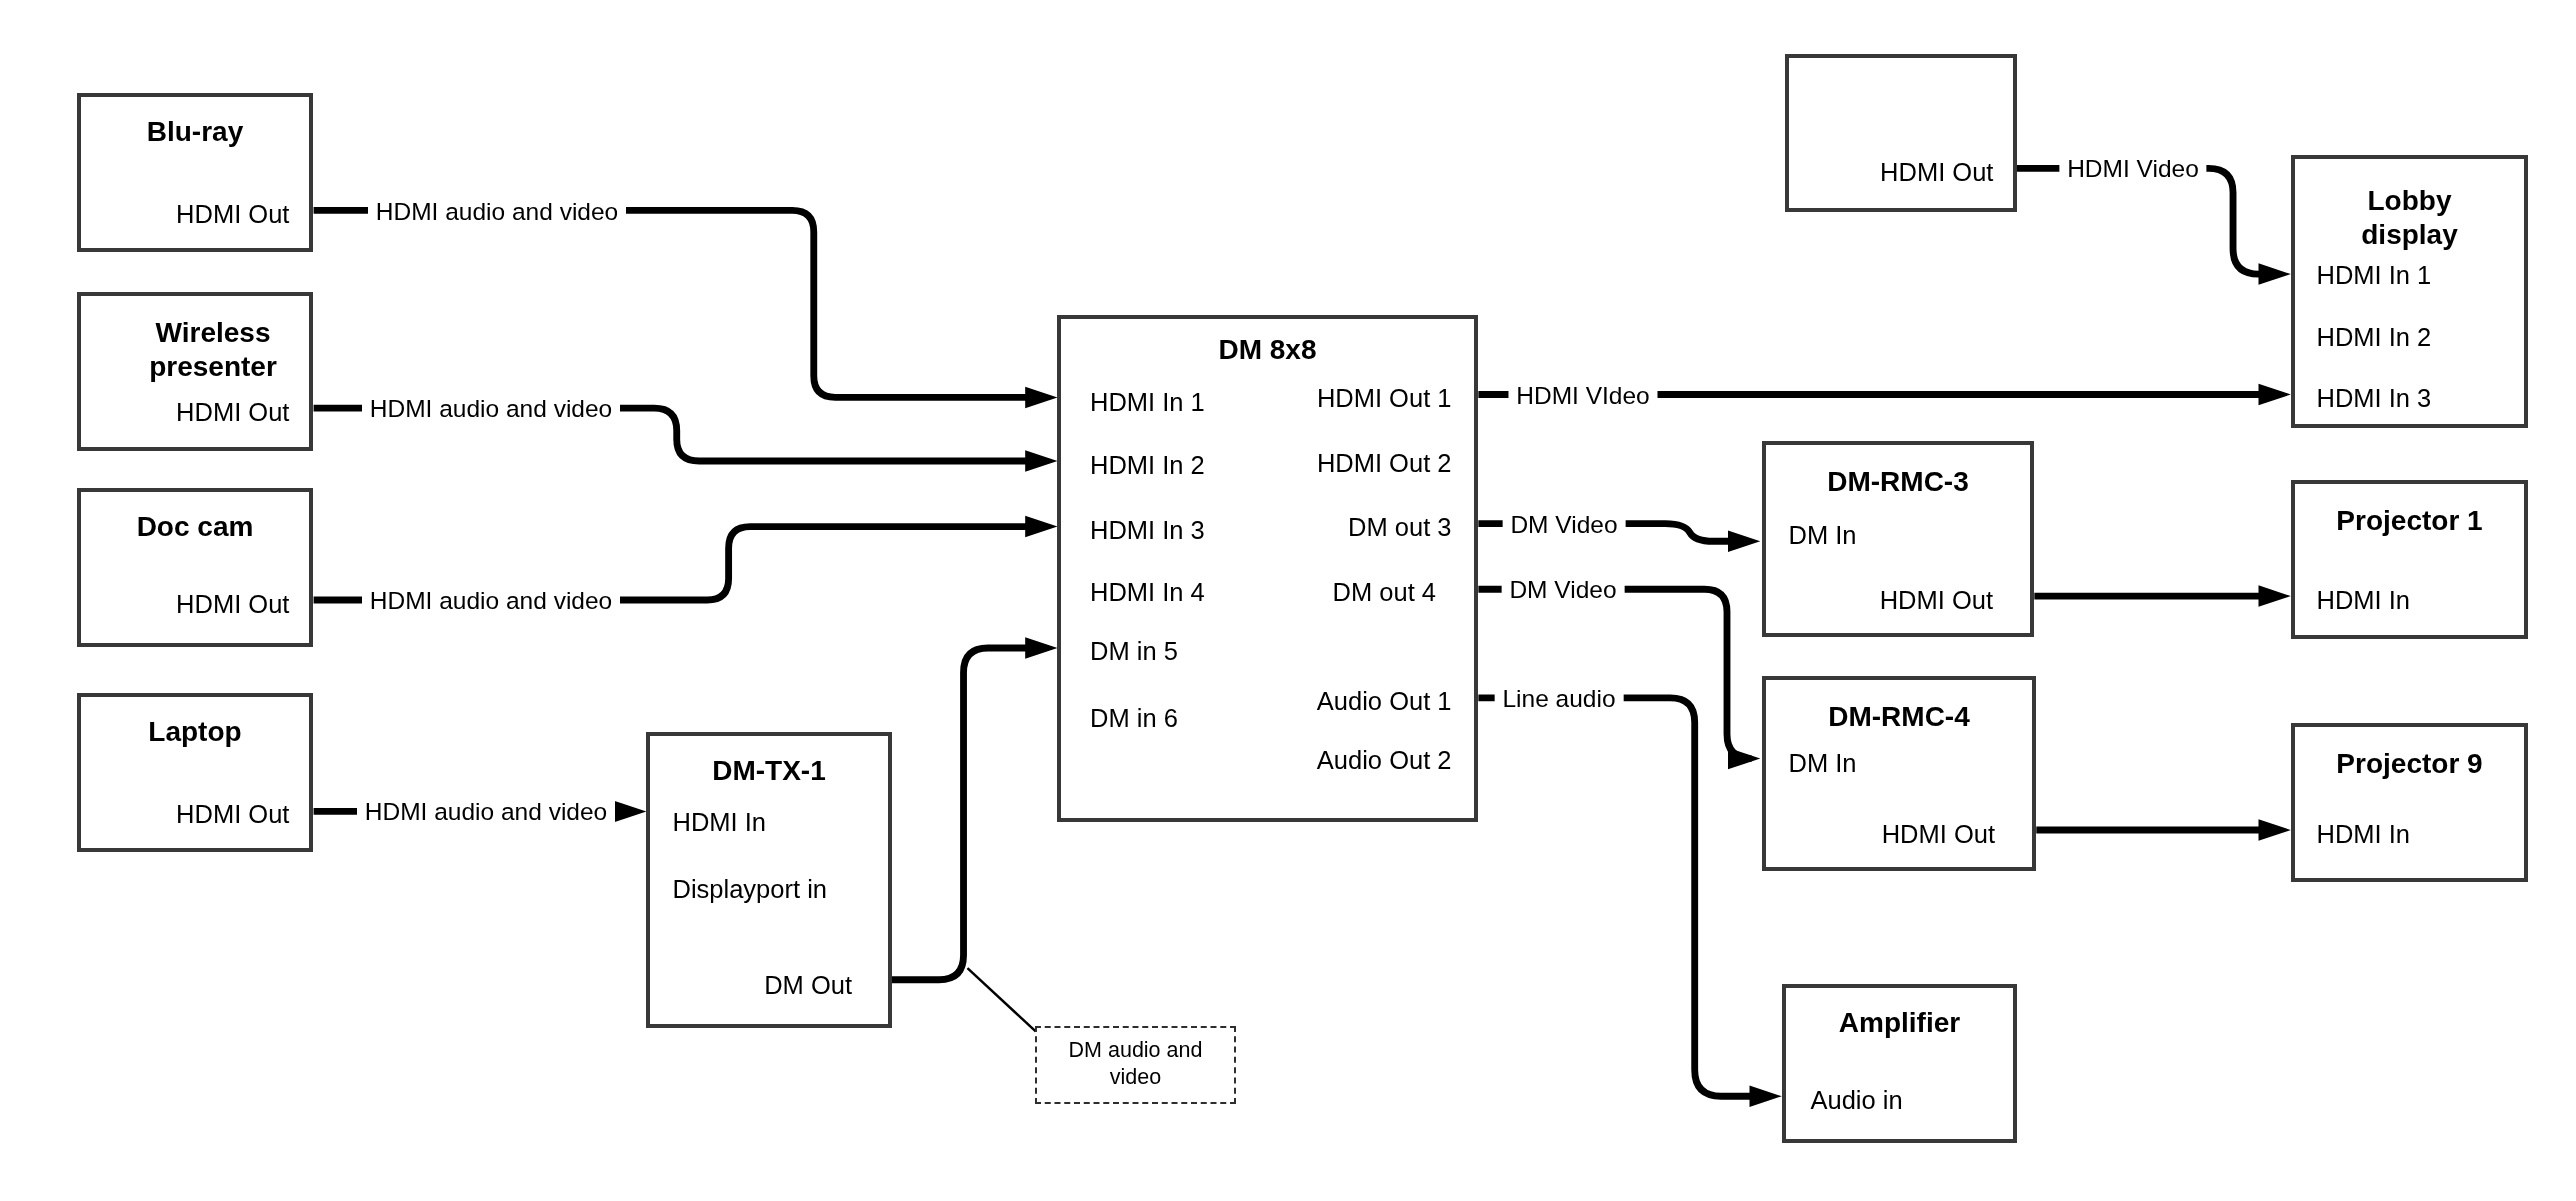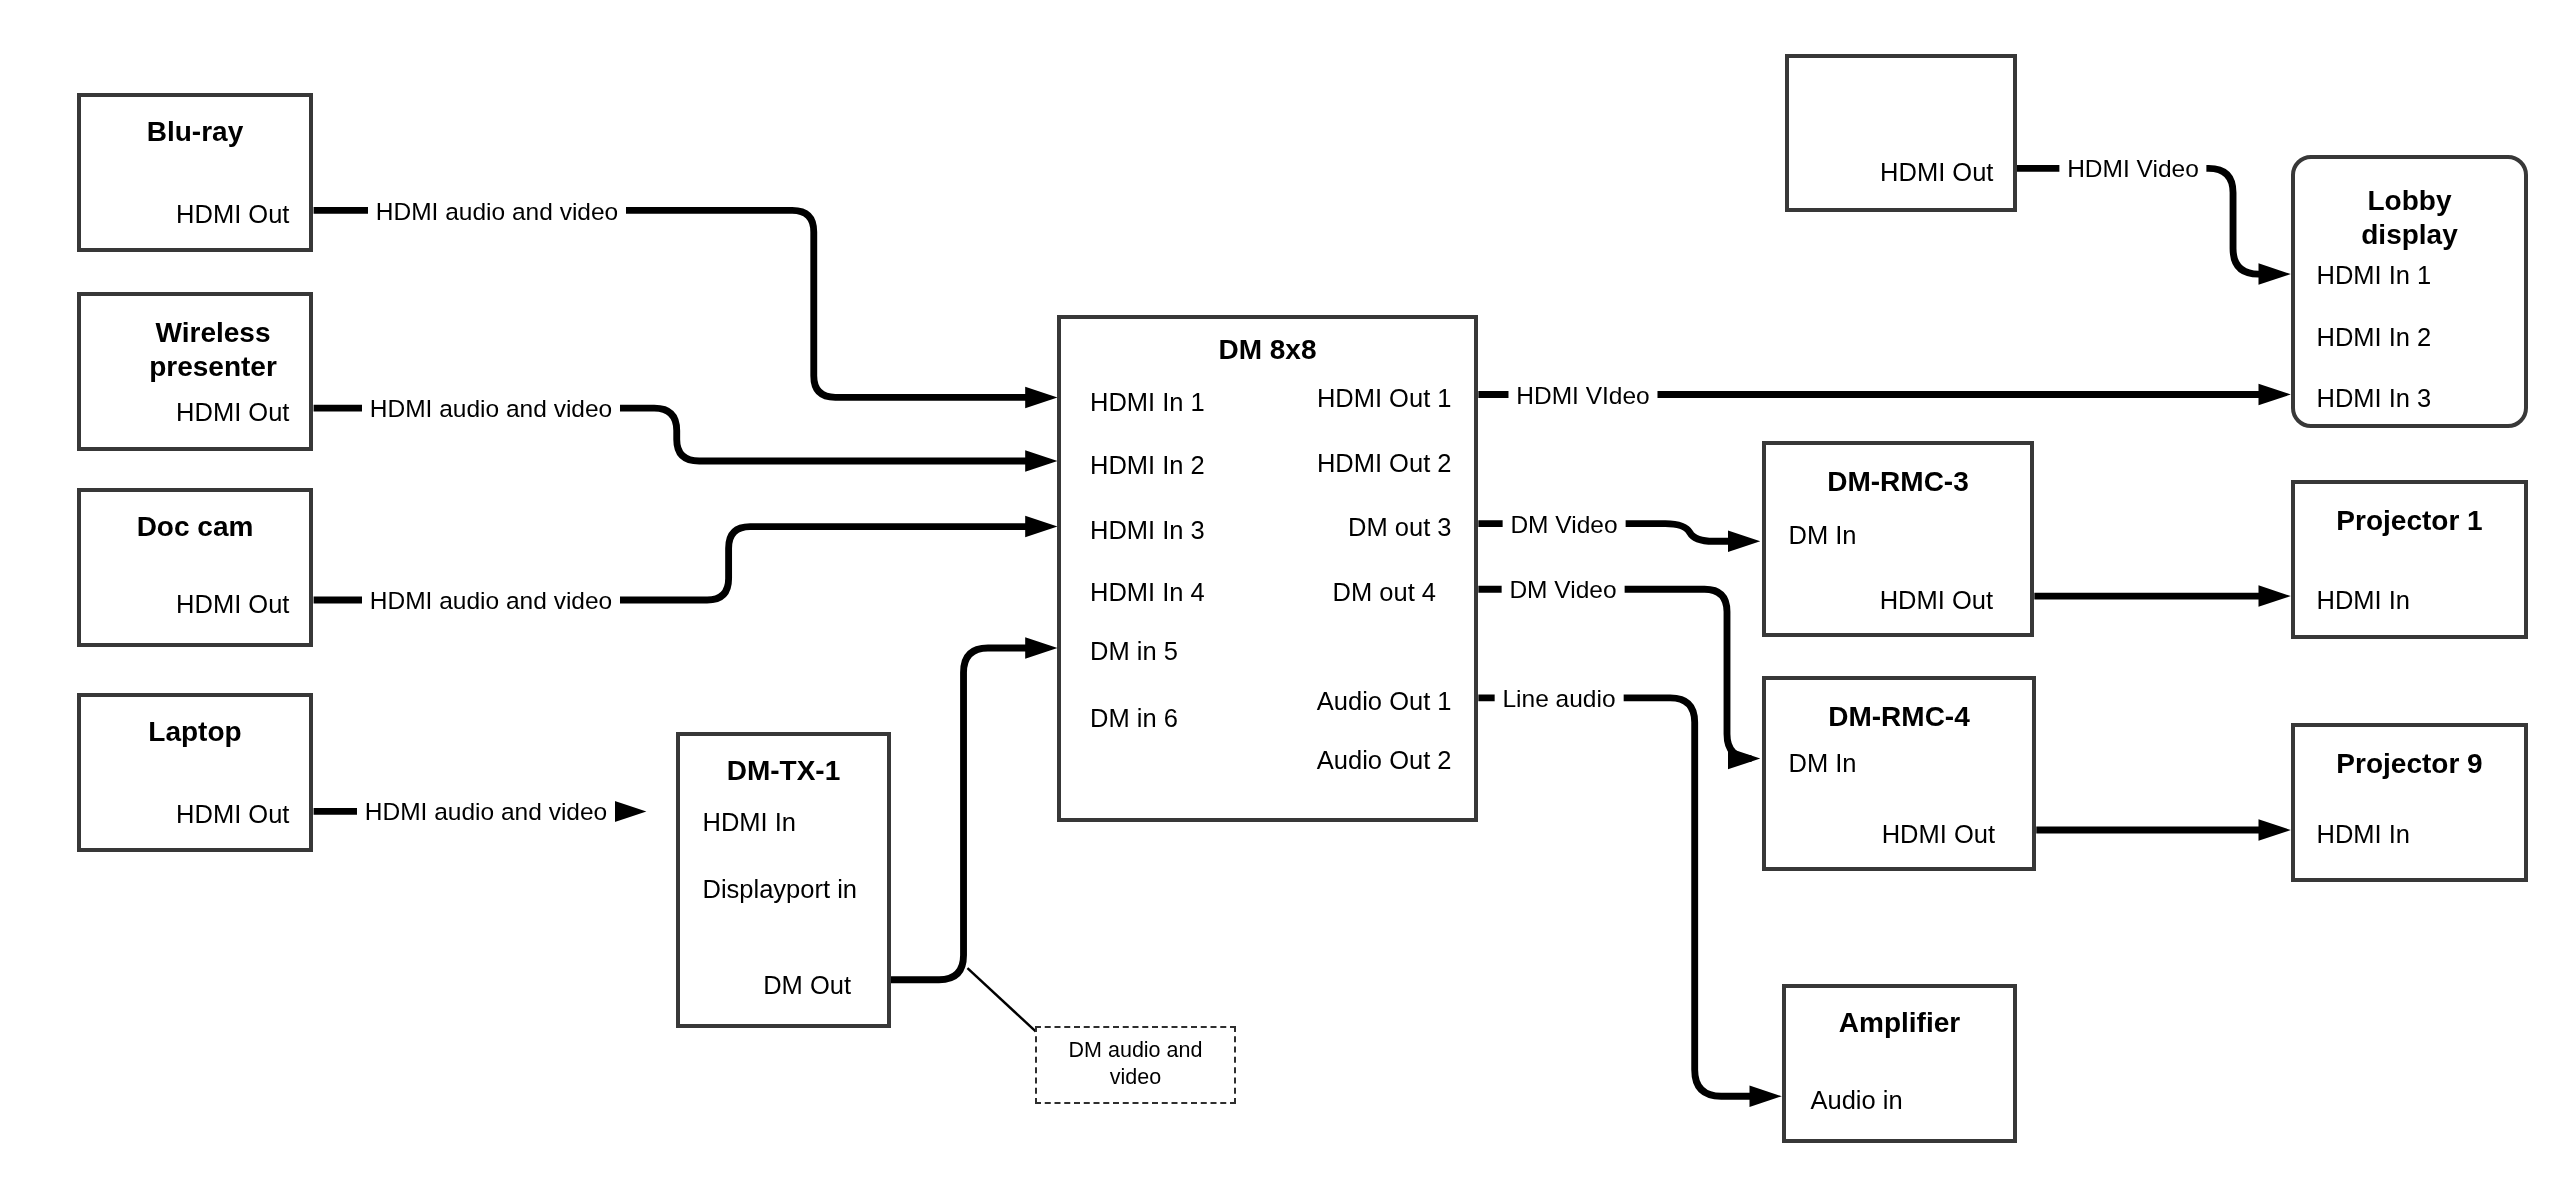--- a/index.html
+++ b/index.html
@@ -107,21 +107,21 @@
         <div>Doc cam</div>
       </div>
       <div class="port-label right" style="top: 97px; right: 19.6px;">HDMI Out</div>
     </div>
     <div class="box" style="left: 77px; top: 693px; width: 236px; height: 159px; border-color: rgb(56, 56, 56);">
       <div class="box-title" style="top: 17.6px;">
         <div>Laptop</div>
       </div>
       <div class="port-label right" style="top: 102px; right: 19.6px;">HDMI Out</div>
     </div>
-    <div class="box" style="left: 676px; top: 732px; width: 215px; height: 296px; border-color: rgb(56, 56, 56);">
+    <div class="box" style="left: 646px; top: 732px; width: 246px; height: 296px; border-color: rgb(56, 56, 56);">
       <div class="box-title" style="top: 17.6px;">
         <div>DM-TX-1</div>
       </div>
       <div class="port-label left" style="top: 71px; left: 22.5px;">HDMI In</div>
       <div class="port-label left" style="top: 138px; left: 22.5px;">Displayport in</div>
       <div class="port-label right" style="top: 234px; right: 36px;">DM Out</div>
     </div>
     <div class="box" style="left: 1057px; top: 315px; width: 421px; height: 507px; border-color: rgb(56, 56, 56);">
       <div class="box-title" style="top: 13.7px;">
         <div>DM 8x8</div>
@@ -135,21 +135,21 @@
       <div class="port-label right" style="top: 64px; right: 22.5px;">HDMI Out 1</div>
       <div class="port-label right" style="top: 129px; right: 22.5px;">HDMI Out 2</div>
       <div class="port-label right" style="top: 193px; right: 22.5px;">DM out 3</div>
       <div class="port-label right" style="top: 258px; right: 38px;">DM out 4</div>
       <div class="port-label right" style="top: 367px; right: 22.5px;">Audio Out 1</div>
       <div class="port-label right" style="top: 426px; right: 22.5px;">Audio Out 2</div>
     </div>
     <div class="box" style="left: 1785px; top: 54px; width: 232px; height: 158px; border-color: rgb(56, 56, 56);">
       <div class="port-label right" style="top: 99px; right: 19.6px;">HDMI Out</div>
     </div>
-    <div class="box" style="left: 2291px; top: 155px; width: 237px; height: 273px; border-color: rgb(56, 56, 56); border-radius: 20px;">
+    <div class="box" style="left: 2291px; top: 155px; width: 237px; height: 273px; border-color: rgb(56, 56, 56);">
       <div class="box-title" style="top: 24.5px;">
         <div>Lobby</div>
         <div>display</div>
       </div>
       <div class="port-label left" style="top: 101px; left: 21.5px;">HDMI In 1</div>
       <div class="port-label left" style="top: 163px; left: 21.5px;">HDMI In 2</div>
       <div class="port-label left" style="top: 224px; left: 21.5px;">HDMI In 3</div>
     </div>
     <div class="box" style="left: 1762px; top: 441px; width: 272px; height: 196px; border-color: rgb(56, 56, 56);">
       <div class="box-title" style="top: 19.6px;">

